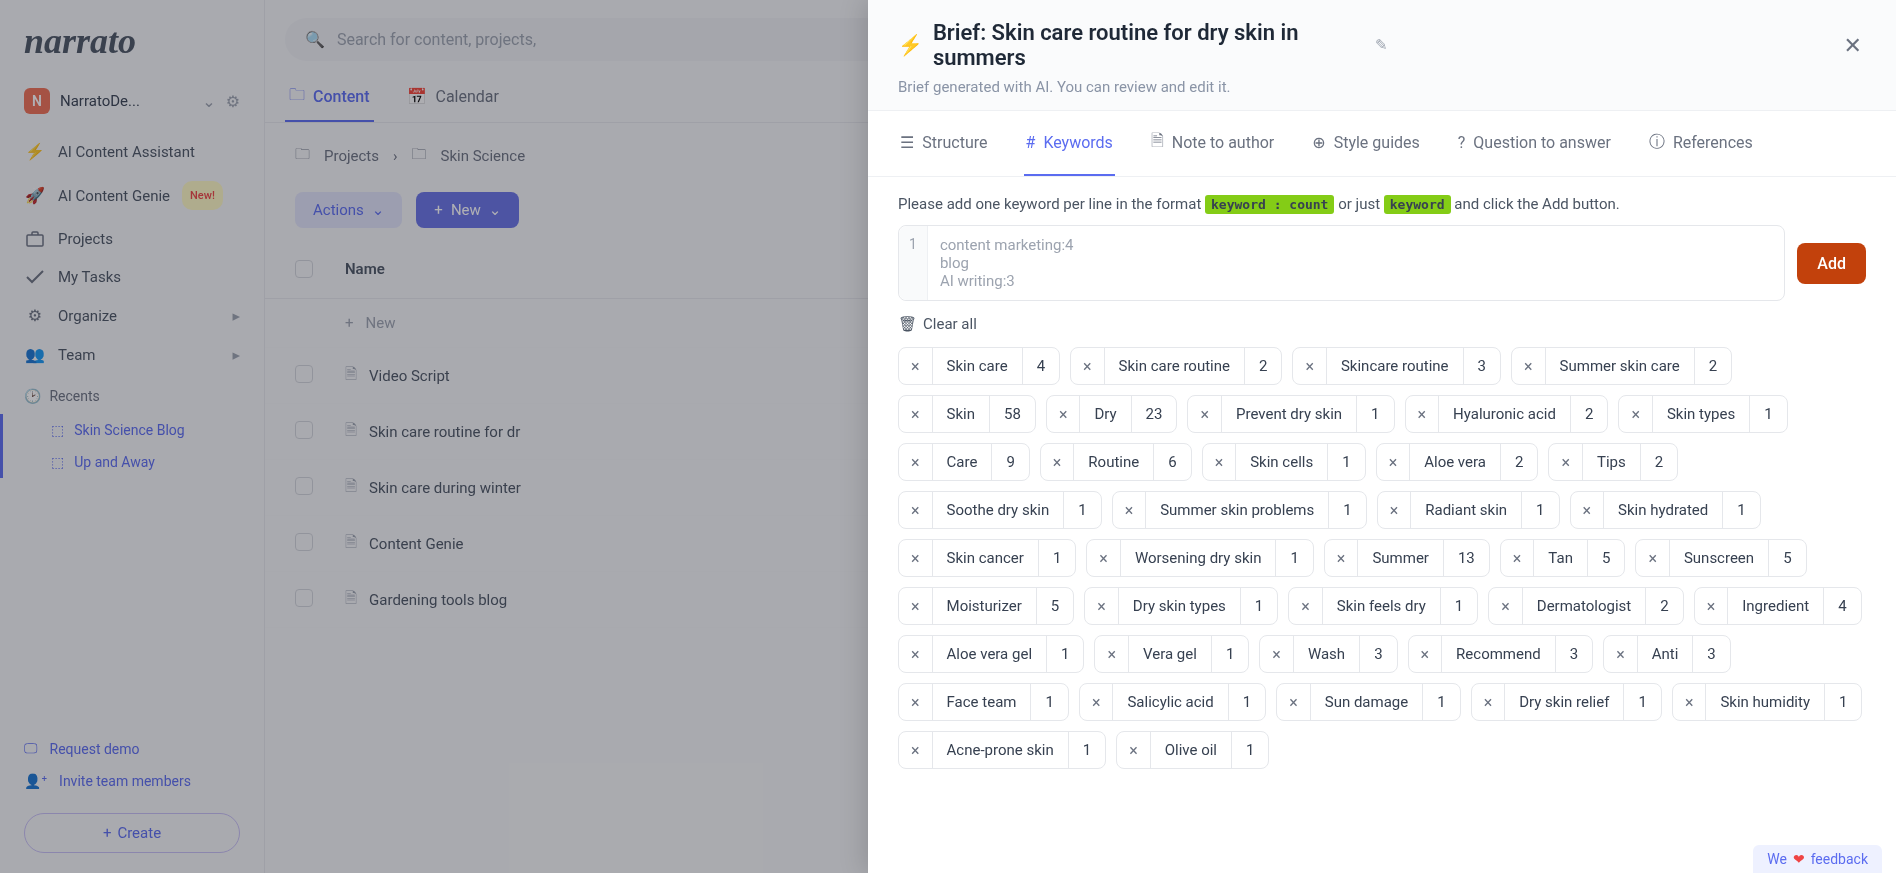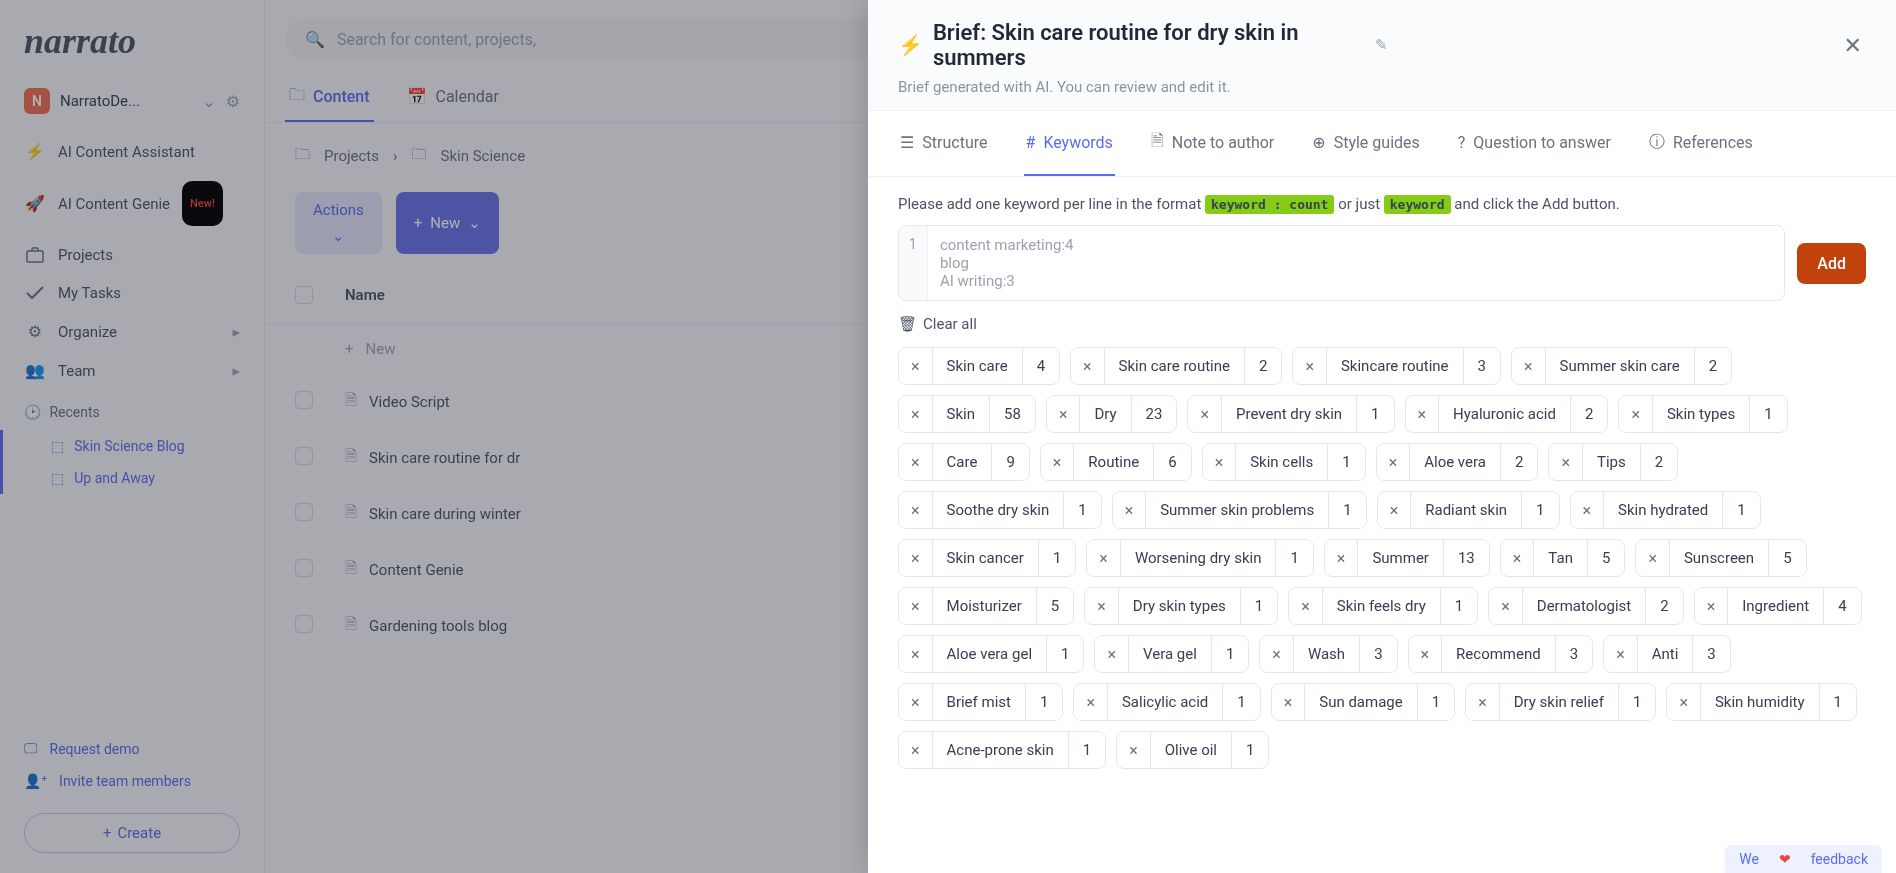--- a/index.html
+++ b/index.html
@@ -8,36 +8,36 @@
 
 .sidebar { position: absolute; left: 0; top: 0; width: 265px; height: 100%; background: #f5f6f8; border-right: 1px solid #e5e7eb; }
 .logo { font-family: 'Brush Script MT', cursive; font-size: 36px; font-style: italic; color: #4b5563; padding: 20px 24px; font-weight: bold; }
 .workspace-row { display: flex; align-items: center; padding: 6px 24px 18px; gap: 10px; }
 .ws-badge { width: 26px; height: 26px; background: #ef6f53; color: white; border-radius: 6px; display: flex; align-items: center; justify-content: center; font-size: 14px; font-weight: 600; }
 .ws-name { color: #374151; font-size: 15px; flex: 1; }
 .chev { color: #9ca3af; }
 .gear { color: #9ca3af; }
 .nav-item { display: flex; align-items: center; padding: 10px 24px; gap: 12px; color: #4b5563; font-size: 15px; cursor: pointer; }
 .nav-item .icon { width: 22px; display: flex; justify-content: center; color: #6b7280; font-size: 16px; }
-.badge-new { background: #000000; color: #ef4444; font-size: 11px; padding: 16px 8px; border-radius: 10px; font-weight: 500; }
+.badge-new { background: #fef9c3; color: #ef4444; font-size: 11px; padding: 8px 8px; border-radius: 10px; font-weight: 500; }
 .recents-header { display: flex; align-items: center; gap: 8px; padding: 14px 24px 10px; color: #6b7280; font-size: 14px; }
 .recent-item { display: flex; align-items: center; padding: 8px 24px 8px 48px; gap: 10px; color: #5b6cf0; font-size: 14px; border-left: 3px solid #5b6cf0; margin-left: 0; }
 .bottom-actions { position: absolute; bottom: 20px; left: 0; right: 0; }
 .bottom-link { display: flex; align-items: center; gap: 12px; padding: 8px 24px; color: #5b6cf0; font-size: 14px; }
 .create-btn { margin: 16px 24px 0; border: 1px solid #c7bff5; border-radius: 22px; padding: 10px; display: flex; align-items: center; justify-content: center; gap: 6px; color: #5b6cf0; font-size: 15px; }
 
 
 .main { position: absolute; left: 265px; top: 0; right: 0; height: 100%; }
 .search-bar { margin: 18px 20px 12px; background: #eef0f3; border-radius: 24px; padding: 12px 20px; display: flex; align-items: center; gap: 12px; color: #9ca3af; font-size: 16px; }
 .tab-row { display: flex; gap: 30px; padding: 0 20px; border-bottom: 1px solid #e5e7eb; }
 .tab { display: flex; align-items: center; gap: 8px; padding: 10px 4px; color: #6b7280; font-size: 16px; border-bottom: 2px solid transparent; }
 .tab.active { color: #5b6cf0; border-bottom: 2px solid #5b6cf0; font-weight: 500; }
 .breadcrumb { display: flex; align-items: center; gap: 14px; padding: 20px 30px; color: #6b7280; font-size: 15px; }
 .action-row { display: flex; gap: 14px; padding: 4px 30px 16px; }
-.btn-actions { background: #e0e3f9; color: #5b6cf0; border-radius: 8px; padding: 9px 18px; display: flex; align-items: center; gap: 8px; font-size: 15px; flex-direction: column; }
+.btn-actions { background: #e0e3f9; color: #5b6cf0; border-radius: 8px; padding: 9px 18px; display: flex; align-items: center; gap: 8px; font-size: 15px; }
 .btn-new { background: #6772e5; color: white; border-radius: 8px; padding: 9px 18px; display: flex; align-items: center; gap: 8px; font-size: 15px; }
 .table-header { display: flex; padding: 16px 30px; color: #4b5563; font-weight: 600; font-size: 15px; border-bottom: 1px solid #e5e7eb; }
 .th-check { width: 50px; }
 .th-name { flex: 1; }
 .row { display: flex; align-items: center; padding: 15px 30px; border-bottom: 1px solid #f3f4f6; color: #4b5563; font-size: 15px; }
 .row .chk { width: 50px; }
 .checkbox { width: 18px; height: 18px; border: 1.5px solid #d1d5db; border-radius: 4px; display: inline-block; }
 .row .icon { margin-right: 12px; color: #9ca3af; }
 .plus-new { color: #9ca3af; }
 
@@ -63,21 +63,21 @@
 .kw-input { flex: 1; border: 1px solid #e5e7eb; border-radius: 8px; padding: 0; display: flex; font-family: ui-monospace, monospace; }
 .line-gutter { background: #f9fafb; padding: 10px 10px; color: #9ca3af; font-size: 14px; border-right: 1px solid #eef0f3; border-radius: 8px 0 0 8px; }
 .kw-placeholder { padding: 10px 12px; color: #9ca3af; font-size: 15px; white-space: pre-line; }
 .add-btn { background: #c2410c; color: white; border-radius: 8px; padding: 11px 20px; font-size: 16px; font-weight: 500; align-self: center; cursor: pointer; }
 .clear-all { display: flex; align-items: center; gap: 6px; color: #4b5563; font-size: 15px; margin-bottom: 14px; cursor: pointer; }
 .chips { display: flex; flex-wrap: wrap; gap: 10px; }
 .chip { display: flex; border: 1px solid #e5e7eb; border-radius: 8px; overflow: hidden; height: 38px; align-items: stretch; }
 .chip-x { padding: 0 12px; display: flex; align-items: center; color: #6b7280; font-size: 16px; border-right: 1px solid #e5e7eb; cursor: pointer; }
 .chip-label { padding: 0 14px; display: flex; align-items: center; color: #374151; font-size: 15px; }
 .chip-count { padding: 0 14px; display: flex; align-items: center; color: #374151; font-size: 15px; border-left: 1px solid #e5e7eb; }
-.feedback { position: absolute; bottom: 0; right: 14px; background: #eef1ff; color: #5b6cf0; padding: 6px 14px; border-radius: 6px 6px 0 0; font-size: 14px; display: flex; align-items: center; gap: 20px; }
+.feedback { position: absolute; bottom: 0; right: 14px; background: #eef1ff; color: #5b6cf0; padding: 6px 14px; border-radius: 6px 6px 0 0; font-size: 14px; display: flex; align-items: center; gap: 6px; }
 .feedback .heart { color: #ef4444; }
 svg { display: block; }
 </style>
 </head>
 <body>
 
 <div class="sidebar">
   <div class="logo">narrato</div>
   <div class="workspace-row">
     <div class="ws-badge">N</div>
@@ -444,21 +444,21 @@
           <div class="chip-label">Recommend</div>
           <div class="chip-count">3</div>
         </div>
         <div class="chip">
           <div class="chip-x">×</div>
           <div class="chip-label">Anti</div>
           <div class="chip-count">3</div>
         </div>
         <div class="chip">
           <div class="chip-x">×</div>
-          <div class="chip-label">Brief mist</div>
+          <div class="chip-label">Face team</div>
           <div class="chip-count">1</div>
         </div>
         <div class="chip">
           <div class="chip-x">×</div>
           <div class="chip-label">Salicylic acid</div>
           <div class="chip-count">1</div>
         </div>
         <div class="chip">
           <div class="chip-x">×</div>
           <div class="chip-label">Sun damage</div>

